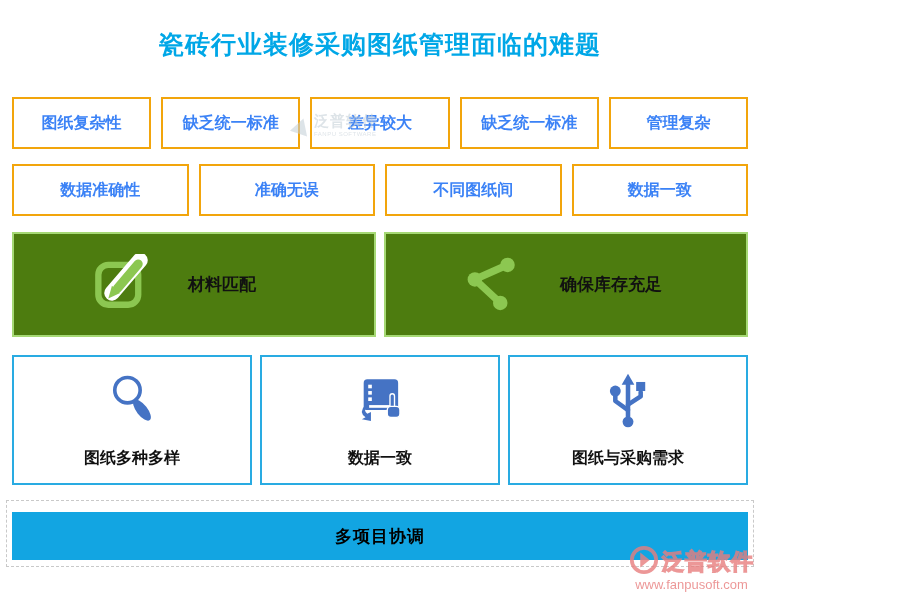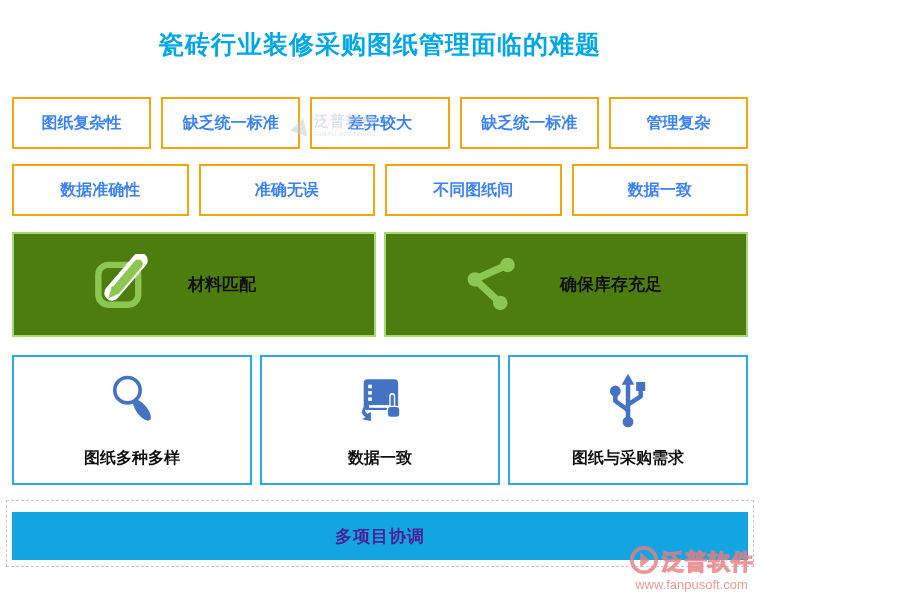--- a/index.html
+++ b/index.html
@@ -50,21 +50,21 @@
   }
   .bbox .label{font-size:16px;font-weight:bold;color:#111;}
 
   .bar-frame{
     margin:15px 6px 0;border:1px dashed #c9c9c9;
     padding:11px 5px 6px;
   }
   .bar{
     height:48px;background:var(--c-bar);
     display:flex;align-items:center;justify-content:center;
-    color:#4c1d95;font-size:17px;font-weight:bold;letter-spacing:1px;
+    color:#000000;font-size:17px;font-weight:bold;letter-spacing:1px;
   }
 
   
   .wm-center{
     position:absolute;left:292px;top:112px;
     display:flex;align-items:flex-start;gap:4px;
     opacity:.55;pointer-events:none;
   }
   .wm-tri{
     width:0;height:0;margin-top:6px;

